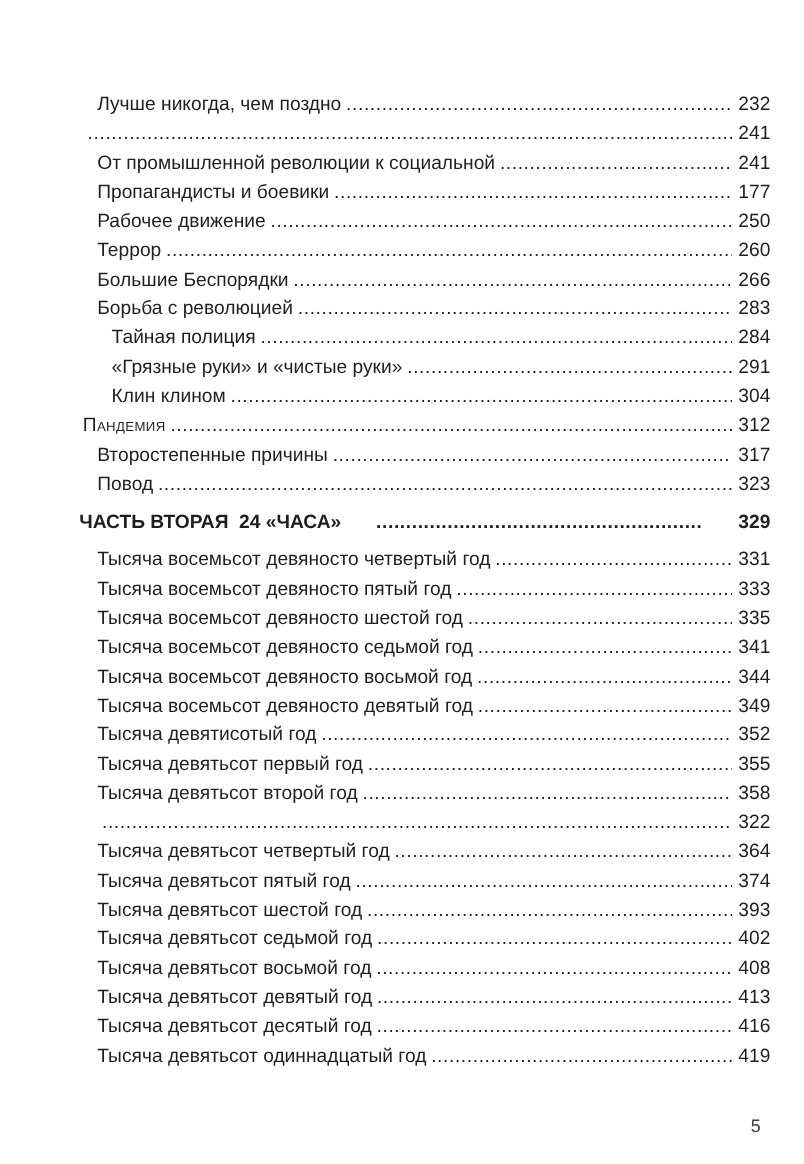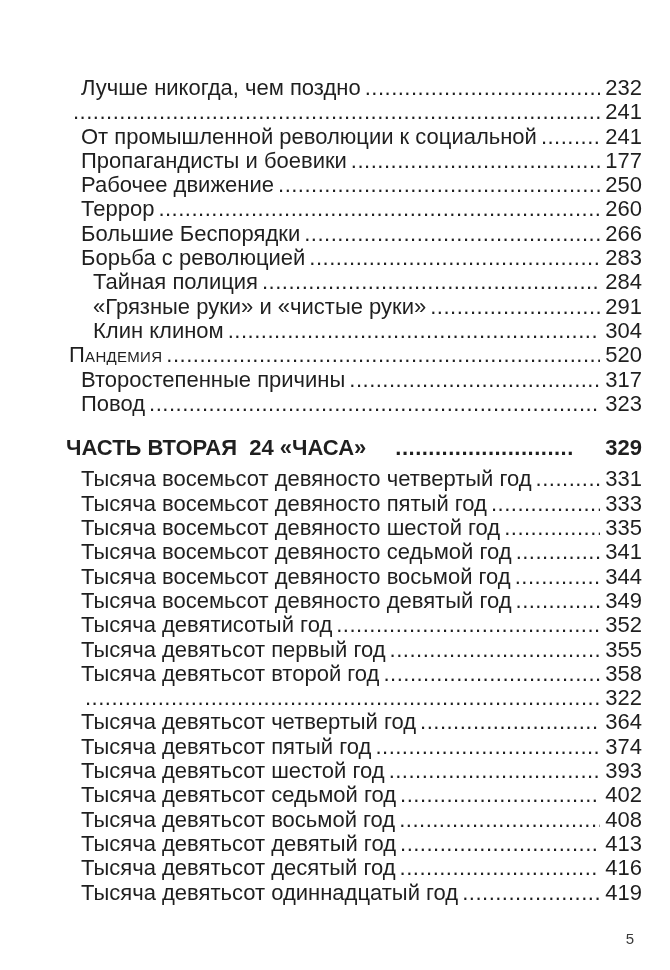--- a/index.html
+++ b/index.html
@@ -18,21 +18,21 @@
   }
   .toc {
     position: absolute;
     top: 76px;
     left: 66px;
     right: 28px;
   }
   .toc-row {
     display: flex;
     align-items: center;
-    font-size: 22px;
+    font-size: 16px;
     line-height: 24.3px;
     white-space: nowrap;
   }
   .toc-row .t {
     flex: none;
   }
   .toc-row .leader {
     flex: 1 1 auto;
     overflow: hidden;
     white-space: nowrap;
@@ -49,21 +49,21 @@
   .level-2 { padding-left: 15px; }
   .level-3 { padding-left: 27px; }
   
   .smallcaps .t {
     font-variant: small-caps;
     letter-spacing: 0.3px;
   }
   
   .part {
     font-weight: bold;
-    margin-top: 20px;
+    margin-top: 8px;
     margin-bottom: 7px;
     gap: 25px;
   }
   .footer-num {
     position: absolute;
     right: 36px;
     top: 930px;
     font-size: 15px;
     color: #3a3a3a;
   }
@@ -123,21 +123,21 @@
     <span class="p">291</span>
   </div>
       <div class="toc-row level-3">
     <span class="t">Клин клином</span>
     <span class="leader">........................................................................................................................................................................................................</span>
     <span class="p">304</span>
   </div>
       <div class="toc-row level-1 smallcaps">
     <span class="t">Пандемия</span>
     <span class="leader">........................................................................................................................................................................................................</span>
-    <span class="p">520</span>
+    <span class="p">312</span>
   </div>
       <div class="toc-row level-2">
     <span class="t">Второстепенные причины</span>
     <span class="leader">........................................................................................................................................................................................................</span>
     <span class="p">317</span>
   </div>
       <div class="toc-row level-2">
     <span class="t">Повод</span>
     <span class="leader">........................................................................................................................................................................................................</span>
     <span class="p">323</span>

